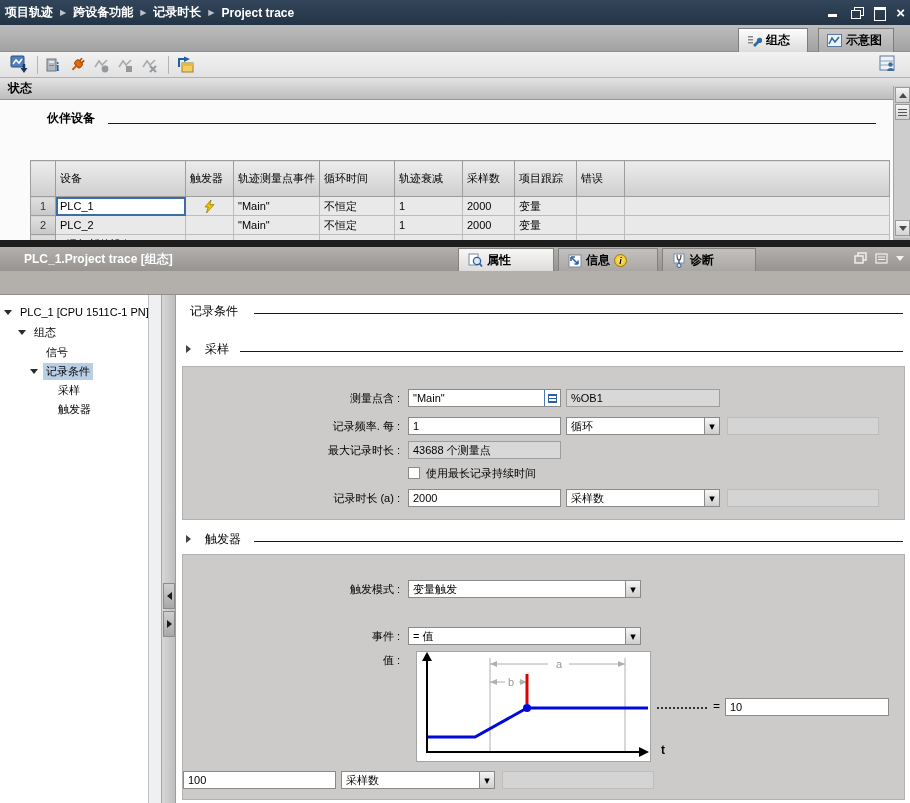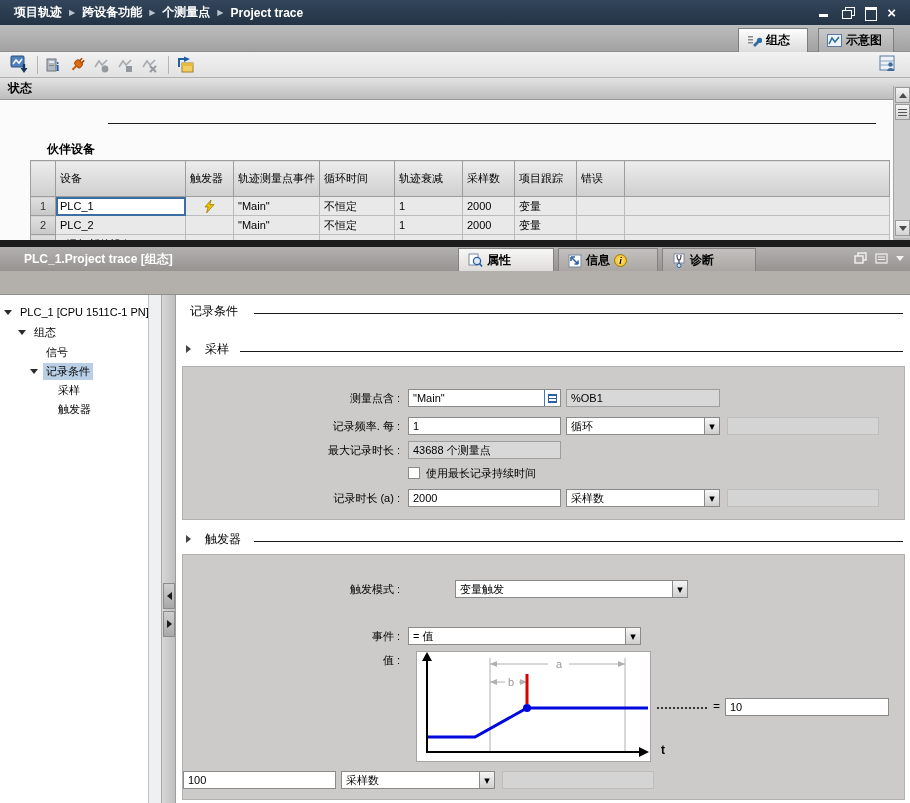--- a/index.html
+++ b/index.html
@@ -1,21 +1,21 @@
 <!DOCTYPE html>
 <html><head>
 <meta charset="utf-8">
 <style>
   * { margin:0; padding:0; box-sizing:border-box; }
   html,body { width:910px; height:803px; overflow:hidden; }
   body { font-family:"Liberation Sans","DejaVu Sans",sans-serif; font-size:11px; color:#000; background:#c6c6c6; }
   #app { position:relative; width:910px; height:803px; background:#b9b9b9; overflow:hidden; }
 
   
-  .titlebar { position:absolute; left:0; top:0; width:910px; height:25px; background:linear-gradient(#32455a,#243446); display:flex; align-items:center; padding:0 10px; }
+  .titlebar { position:absolute; left:0; top:0; width:910px; height:25px; background:linear-gradient(#32455a,#243446); display:flex; align-items:center; padding:0 1px; }
   .crumb { color:#fff; font-weight:bold; font-size:12px; margin:0 4px; white-space:nowrap; }
   .crumb-sep { color:#b9c4cf; font-size:8px; margin:0 3px; }
   .winbtns { margin-left:auto; display:flex; align-items:center; gap:10px; padding-right:4px; }
   .wb { width:13px; height:11px; position:relative; cursor:default; }
   .wb-min::after { content:""; position:absolute; left:1px; bottom:1px; width:9px; height:3px; background:#fff; }
   .wb-restore::before { content:""; position:absolute; left:4px; top:0; width:8px; height:7px; border:1px solid #fff; }
   .wb-restore::after { content:""; position:absolute; left:1px; top:3px; width:8px; height:7px; border:1px solid #fff; background:#2b3c4e; }
   .wb-max::after { content:""; position:absolute; left:1px; top:0; width:10px; height:10px; border:1px solid #fff; border-top:3px solid #fff; }
   .wb-close { color:#fff; font-size:15px; font-weight:bold; line-height:11px; width:auto; }
 
@@ -29,21 +29,21 @@
   .toolbar { position:absolute; left:0; top:52px; width:910px; height:26px; background:linear-gradient(#f2f2f2,#e2e2e2); border-bottom:1px solid #b0b0b0; display:flex; align-items:center; padding-left:8px; }
   .tbtn { width:22px; height:22px; display:flex; align-items:center; justify-content:center; margin-right:2px; }
   .tsep { width:1px; height:18px; background:#b5b5b5; margin:0 5px; }
   .tb-right { margin-left:auto; margin-right:14px; }
 
   
   .statusbar { position:absolute; left:0; top:78px; width:910px; height:22px; background:linear-gradient(#e3e3e3,#bdbdbd); border-bottom:1px solid #979797; display:flex; align-items:center; padding-left:8px; font-weight:bold; font-size:12px; }
 
   
   .upper { position:absolute; left:0; top:100px; width:893px; height:140px; background:#fbfbfb; }
-  .sect-head { position:absolute; left:47px; top:10px; font-weight:bold; font-size:12px;margin-top:31px; }
+  .sect-head { position:absolute; left:47px; top:10px; font-weight:bold; font-size:12px; }
   .sect-rule { position:absolute; top:23px; height:0; border-bottom:1px solid #1a1a1a; }
   .ptable { position:absolute; left:30px; top:60px; border-collapse:collapse; table-layout:fixed; font-size:11px; }
   .ptable th { background:linear-gradient(#ececec,#cfcfcf); border:1px solid #9d9d9d; font-weight:normal; text-align:left; padding:1px 4px; height:36px; white-space:nowrap; overflow:hidden; }
   .ptable td { background:#e9e9e9; border:1px solid #bcbcbc; padding:1px 4px; height:19px; white-space:nowrap; overflow:hidden; }
   .ptable td.rownum { background:linear-gradient(#e0e0e0,#c8c8c8); border-color:#9d9d9d; color:#333; text-align:center; }
   .ptable td.selcell { background:#fff; outline:2px solid #3a6ea5; outline-offset:-2px; }
 
   
   .vsb { position:absolute; background:#cdcdcd; border-left:1px solid #a5a5a5; }
   .sbtn { position:absolute; left:1px; width:15px; height:16px; background:linear-gradient(#f5f5f5,#d2d2d2); border:1px solid #9a9a9a; display:flex; align-items:center; justify-content:center; }
@@ -111,21 +111,21 @@
 </head>
 <body>
 
 <div id="app">
 
   <div class="titlebar">
     <span class="crumb">项目轨迹</span>
     <span class="crumb-sep">▶</span>
     <span class="crumb">跨设备功能</span>
     <span class="crumb-sep">▶</span>
-    <span class="crumb">个测量点</span>
+    <span class="crumb">记录时长</span>
     <span class="crumb-sep">▶</span>
     <span class="crumb">Project trace</span>
     <div class="winbtns">
       <div class="wb wb-min"></div>
       <div class="wb wb-restore"></div>
       <div class="wb wb-max"></div>
       <div class="wb wb-close">×</div>
     </div>
   </div>
 
@@ -451,21 +451,21 @@
         </div>
       </div>
 
       <div class="chev" style="left:10px; top:240px;"></div>
       <div class="ghead" style="left:29px; top:236px;">触发器</div>
       <div class="prule" style="left:78px; top:246px; width:649px;"></div>
 
       <div class="gbox" style="top:259px; height:246px;">
         <div class="frow" style="top:25px;">
           <span class="flabel">触发模式 :</span>
-          <div class="combo" style="width:233px;margin-left:47px;">
+          <div class="combo" style="width:233px;">
             <span class="ctext">变量触发</span>
             <span class="cbtn">
                 <span>▾</span>
               </span>
           </div>
         </div>
         <div class="frow" style="top:72px;">
           <span class="flabel">事件 :</span>
           <div class="combo" style="width:233px;">
             <span class="ctext">= 值</span>

